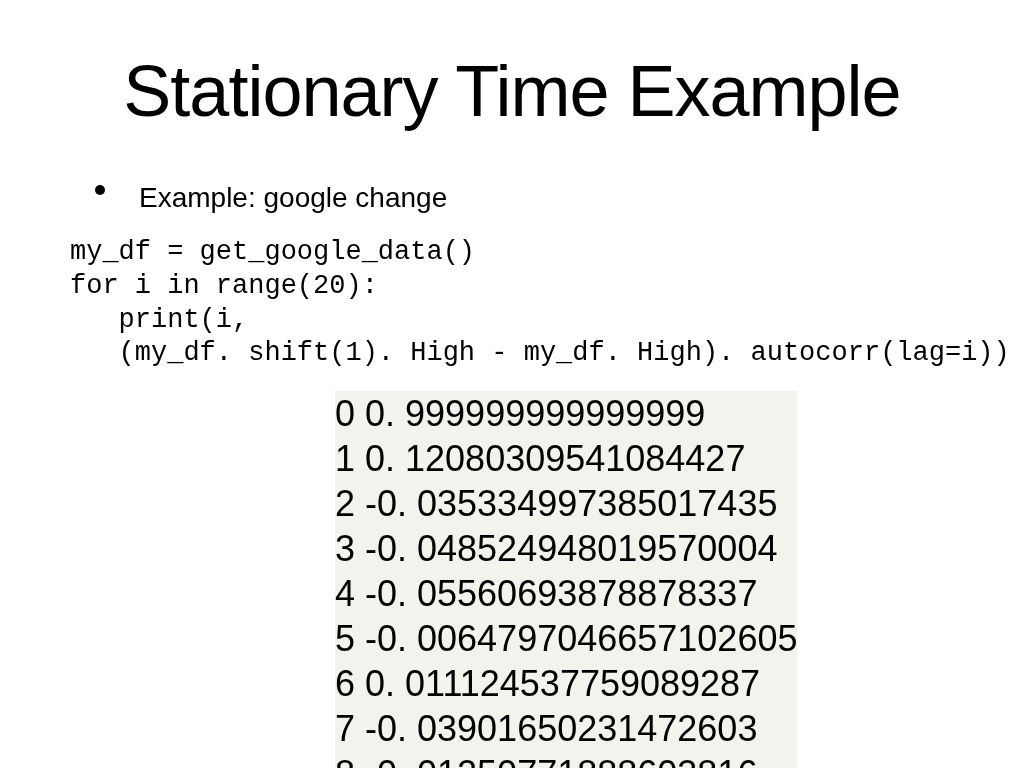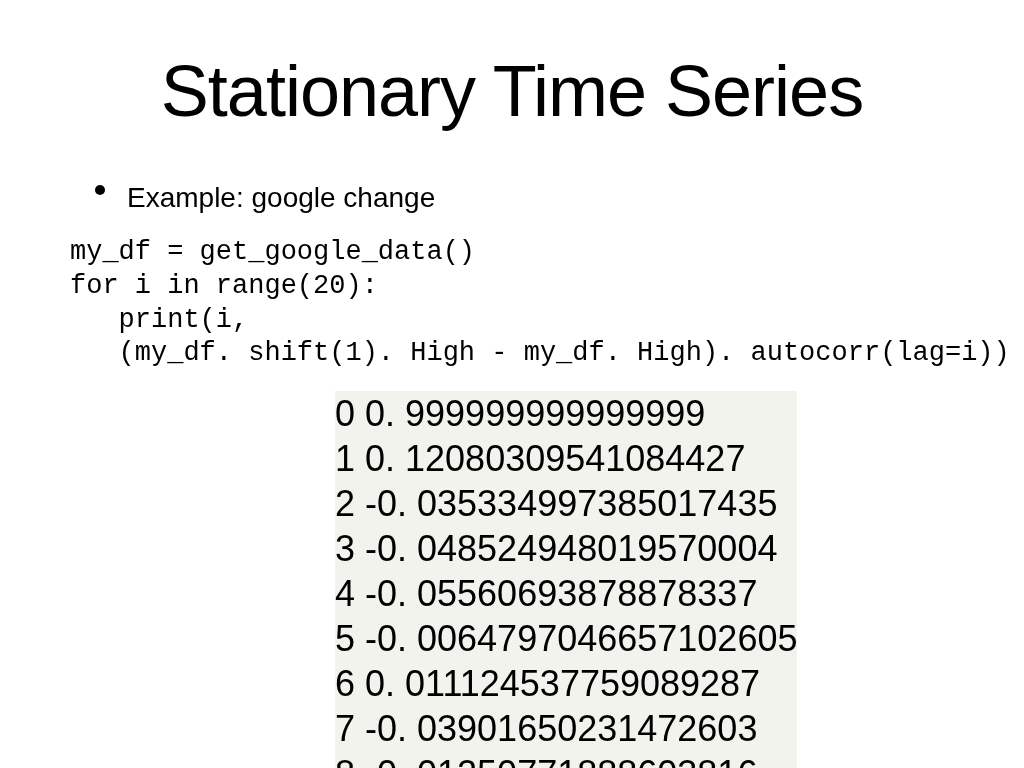--- a/index.html
+++ b/index.html
@@ -26,20 +26,21 @@
     font-weight: normal;
     text-align: center;
     margin-bottom: 50px;
     letter-spacing: -1px;
   }
   .bullet-row {
     display: flex;
     align-items: center;
     margin-left: 55px;
     margin-bottom: 22px;
+    gap: 12px;
   }
   .bullet-dot {
     width: 10px;
     height: 10px;
     background: #000;
     border-radius: 50%;
     margin-right: 22px;
     flex-shrink: 0;
     position: relative;
     top: -8px;
@@ -64,21 +65,21 @@
     display: inline-block;
     margin-left: 295px;
     padding: 0;
   }
 </style>
 </head>
 <body>
 
 <div class="slide">
 
-  <h1 class="title">Stationary Time Series</h1>
+  <h1 class="title">Stationary Time Example</h1>
 
   <div class="bullet-row">
     <span class="bullet-dot"></span>
     <span class="bullet-text">Example: google change</span>
   </div>
 
   <div class="code-block">my_df = get_google_data()
 for i in range(20):
    print(i,
    (my_df. shift(1). High - my_df. High). autocorr(lag=i))</div>

